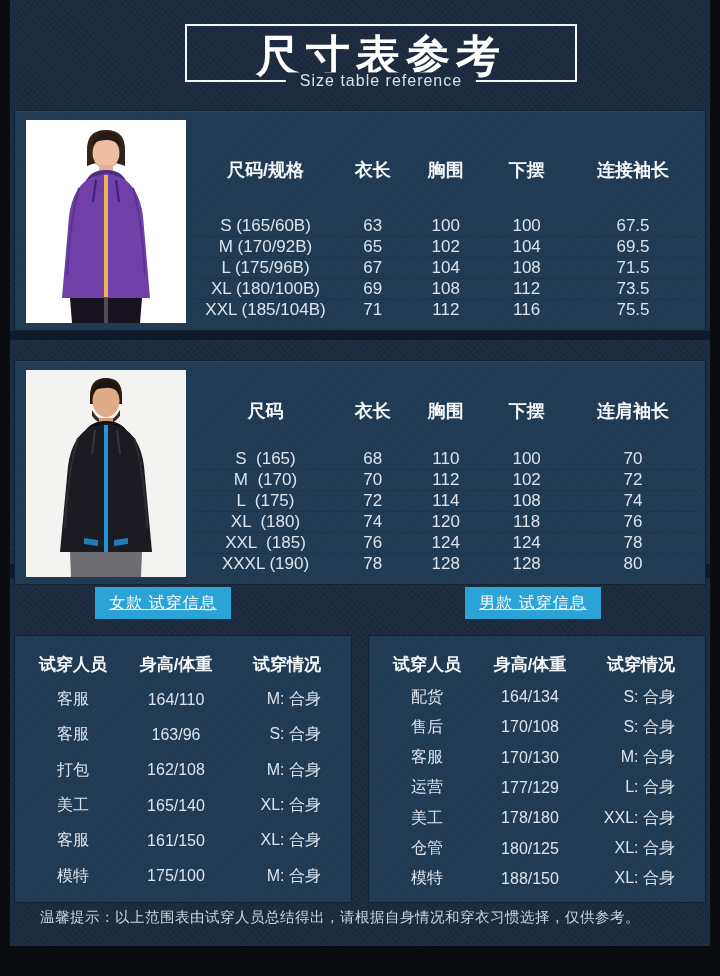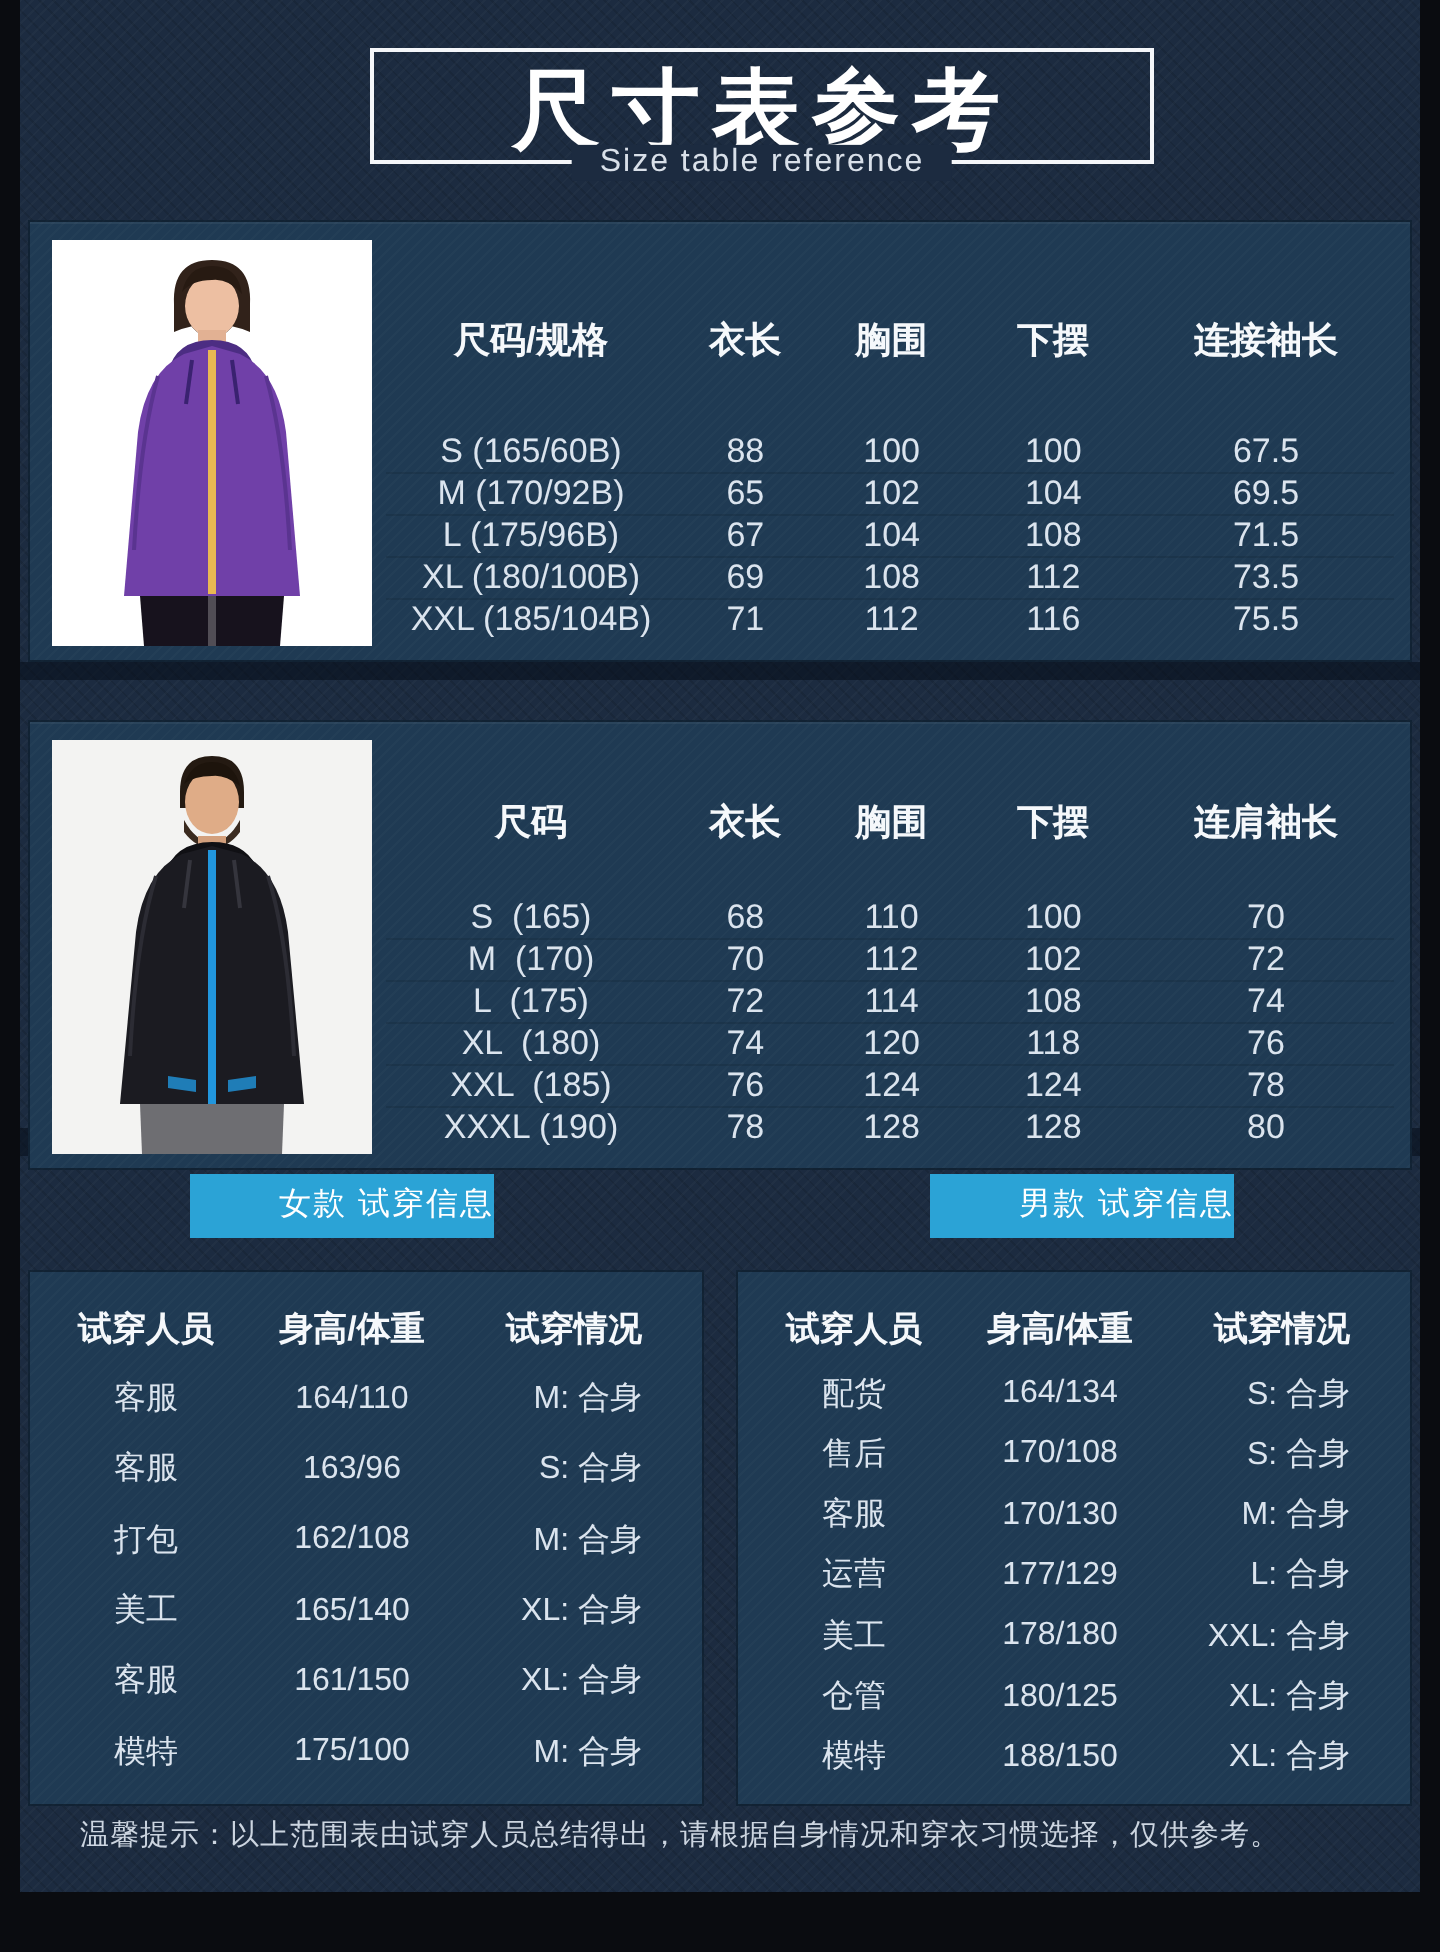--- a/index.html
+++ b/index.html
@@ -63,24 +63,25 @@
     display:grid; grid-template-columns:145px 0.9fr 1fr 1.1fr 128px;
     align-items:center; flex:1;
   }
   .sizetable .t-head { font-weight:bold; }
   .sizetable .t-head .th { color:#f5f8fb; font-size:18px; text-align:center; }
   .sizetable .td { color:#dbe4ee; font-size:17px; text-align:center; white-space:pre; }
   .sizetable .t-body { display:flex; flex-direction:column; flex:1; }
   .sizetable .t-body .tr + .tr { border-top:1px solid rgba(0,0,0,0.10); }
   
   .badge {
-    position:absolute; top:587px; height:32px; width:152px;
+    position:absolute; top:587px; height:32px; width:136px;
     background:var(--accent,#2ba3d6); color:#ffffff;
-    font-size:16px; line-height:32px; text-align:right; letter-spacing:1px;
+    font-size:16px; line-height:32px; text-align:center; letter-spacing:1px;
     white-space:pre;
+    text-decoration:underline;
   }
   .badge-women { left:85px; }
   .badge-men   { left:455px; }
 
   .fitpanel {
     position:absolute; top:635px; width:338px; height:268px;
     background:
       repeating-linear-gradient(135deg, rgba(255,255,255,0.02) 0 1px, transparent 1px 4px),
       var(--panel,#1f3a53);
     border:1px solid rgba(4,10,20,0.5);
@@ -140,21 +141,21 @@
       <div class="tr t-head">
           <div class="th">尺码/规格</div>
           <div class="th">衣长</div>
           <div class="th">胸围</div>
           <div class="th">下摆</div>
           <div class="th">连接袖长</div>
         </div>
       <div class="t-body">
           <div class="tr">
             <div class="td">S (165/60B)</div>
-            <div class="td">88</div>
+            <div class="td">63</div>
             <div class="td">100</div>
             <div class="td">100</div>
             <div class="td">67.5</div>
           </div>
           <div class="tr">
             <div class="td">M (170/92B)</div>
             <div class="td">65</div>
             <div class="td">102</div>
             <div class="td">104</div>
             <div class="td">69.5</div>

